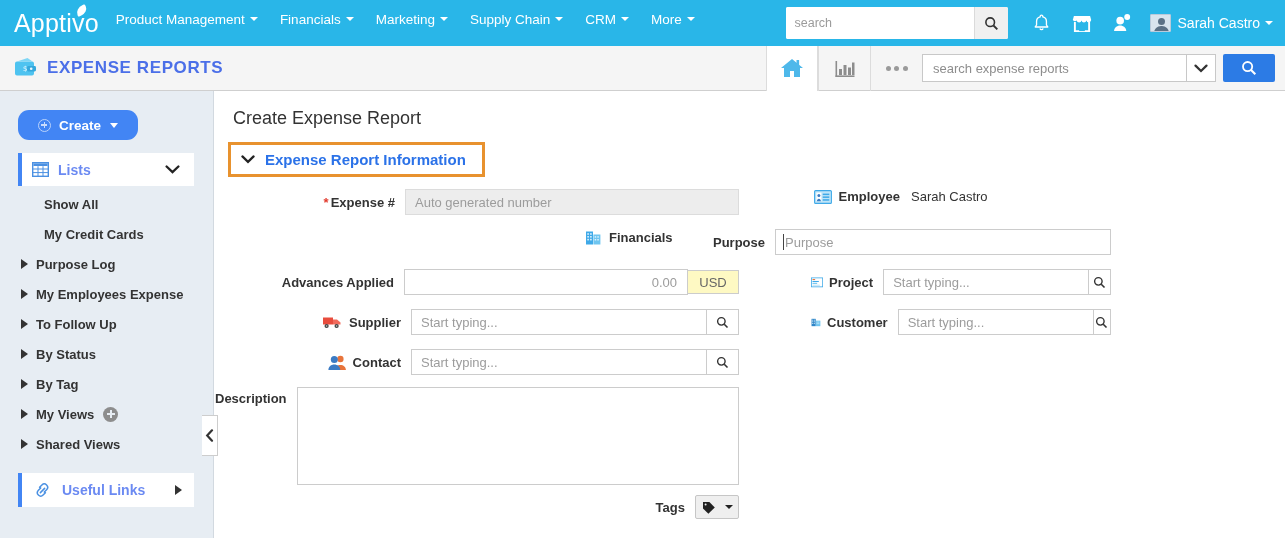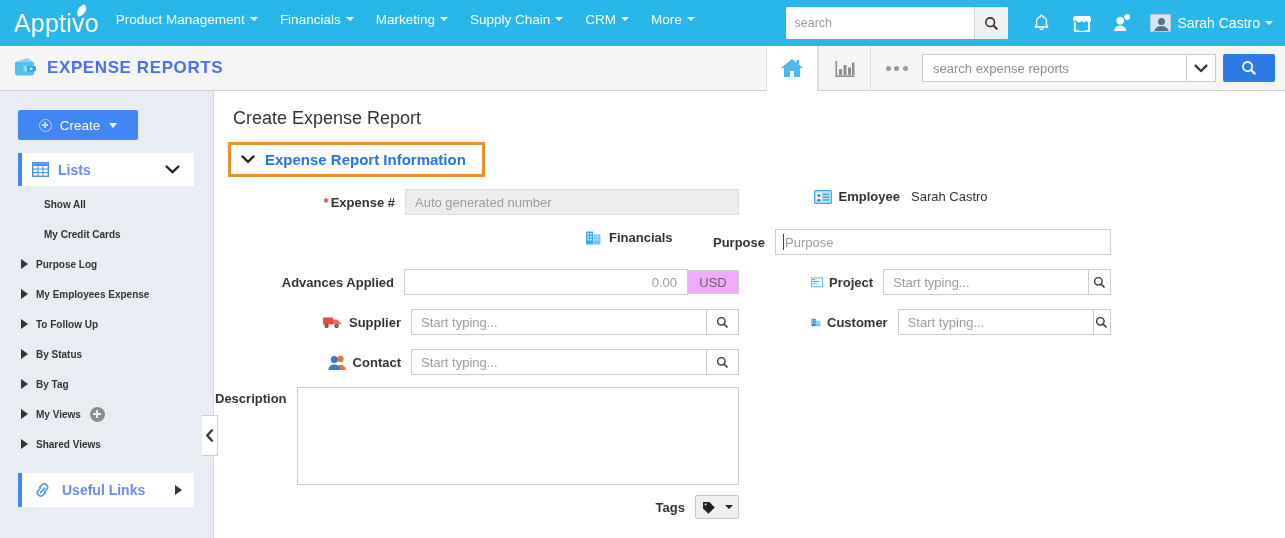--- a/index.html
+++ b/index.html
@@ -119,21 +119,21 @@
     display: flex; align-items: center; justify-content: center; cursor: pointer;
   }
 
   
   .sidebar {
     position: absolute; left: 0; top: 91px; width: 214px; height: 447px;
     background: #E7EDF3; border-right: 1px solid #d2d9e0;
   }
   .create-btn {
     margin: 19px 0 0 18px; width: 120px; height: 30px; background: #4285F4;
-    border-radius: 2px; color: #fff; font-size: 13.5px; font-weight: normal;
+    border-radius: 11px; color: #fff; font-size: 13.5px; font-weight: bold;
     display: flex; align-items: center; justify-content: center; cursor: pointer;
   }
   .create-btn .plus {
     width: 13px; height: 13px; border: 1.6px solid #b9d2fb; border-radius: 50%;
     position: relative; margin-right: 8px;
   }
   .create-btn .plus::before, .create-btn .plus::after {
     content: ""; position: absolute; background: #c9dcfc;
   }
   .create-btn .plus::before { left: 2.2px; top: 4.6px; width: 6px; height: 1.6px; }
@@ -146,21 +146,21 @@
   .sb-head {
     margin: 13px 0 0 18px; width: 176px; height: 33px; background: #ffffff;
     border-left: 4px solid #4285F4; display: flex; align-items: center;
     cursor: pointer; padding-left: 10px;
   }
   .sb-head .lbl { color: #6B8AF2; font-size: 14px; margin-left: 9px; }
   .sb-head .chev { margin-left: auto; margin-right: 14px; }
   .sb-list { margin-top: 3px; }
   .sb-item {
     height: 30px; display: flex; align-items: center; cursor: pointer;
-    color: #333; font-size: 10px; font-weight: bold; padding-left: 33px;
+    color: #333; font-size: 13px; font-weight: bold; padding-left: 33px;
   }
   .sb-item.plain { padding-left: 44px; }
   .sb-item .ar {
     width: 0; height: 0; margin-right: 8px; margin-left: -12px;
     border-top: 5px solid transparent; border-bottom: 5px solid transparent;
     border-left: 7px solid #333;
   }
   .addbtn {
     width: 15px; height: 15px; border-radius: 50%; background: #8d8d8d;
     margin-left: 9px; position: relative; cursor: pointer;
@@ -207,21 +207,21 @@
   .fi {
     border: 1px solid #cccccc; height: 26px; outline: none; padding: 0 9px;
     font-size: 13px; color: #555; background: #ffffff;
     font-family: "Liberation Sans", sans-serif;
   }
   .fi::placeholder { color: #9c9c9c; }
   .fi.readonly { background: #EDEDED; border-color: #dcdcdc; }
   .fi.num { text-align: right; padding-right: 10px; }
   .addon {
     height: 24px; min-width: 51px; border: 1px solid #cccccc; border-left: none;
-    background: #f0abfc; display: flex; align-items: center; justify-content: center;
+    background: #fef9c3; display: flex; align-items: center; justify-content: center;
     font-size: 13px; color: #666;
   }
   .srchbox {
     height: 26px; width: 32px; border: 1px solid #cccccc; border-left: none;
     background: #ffffff; display: flex; align-items: center;
     justify-content: center; cursor: pointer;
   }
   .ta {
     border: 1px solid #cccccc; outline: none; resize: none; padding: 6px 8px;
     font-size: 13px; color: #555; font-family: "Liberation Sans", sans-serif;

